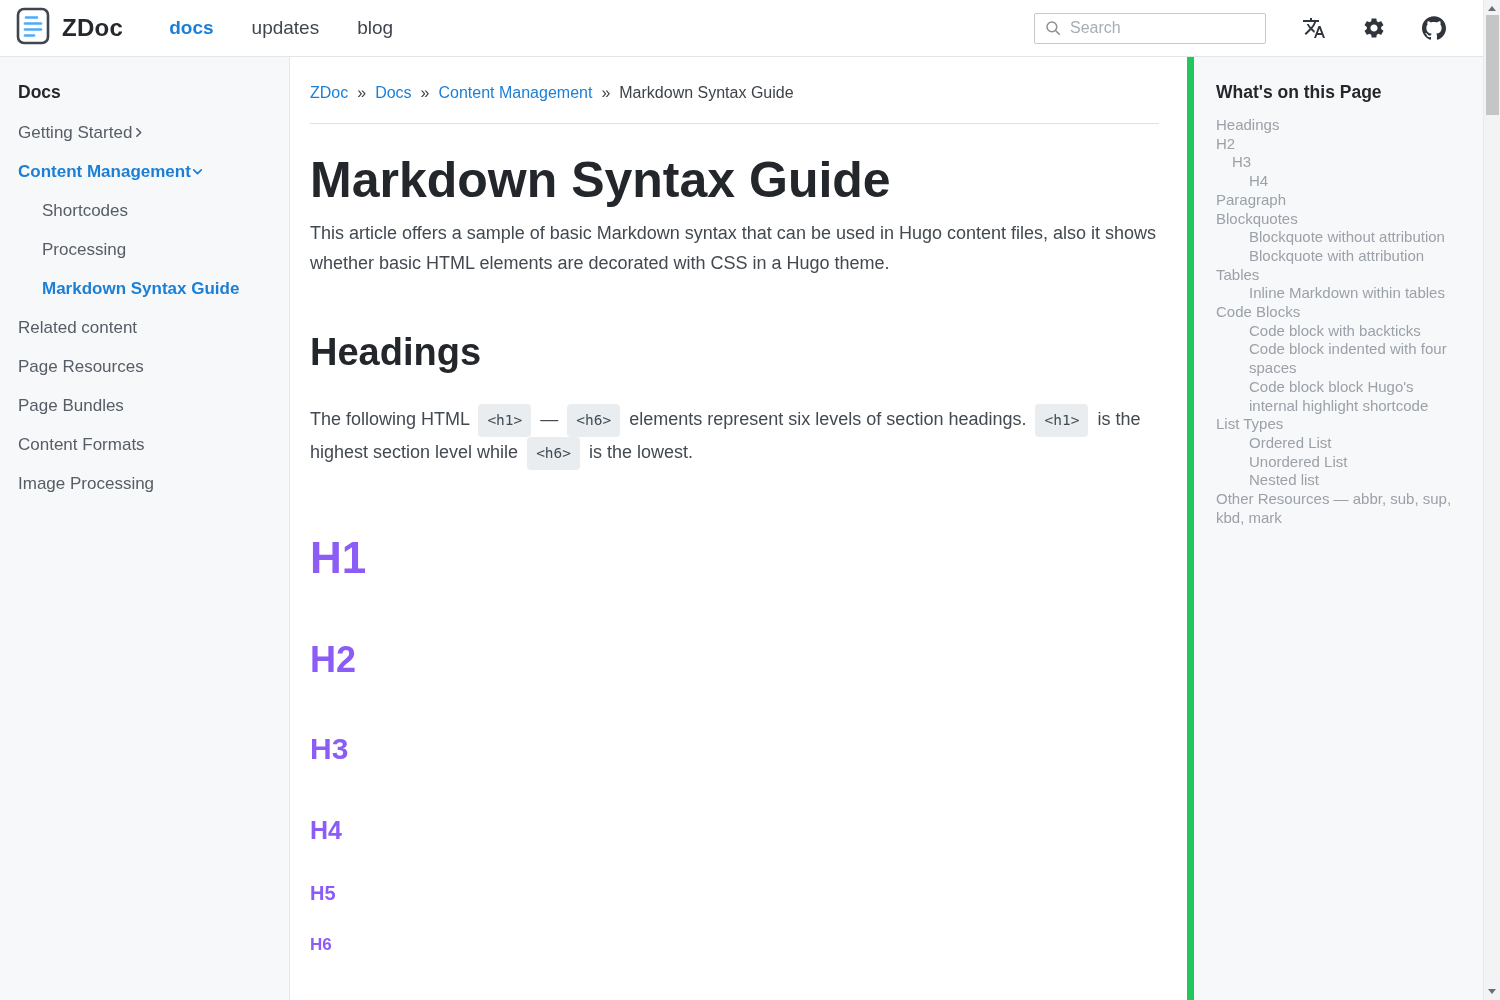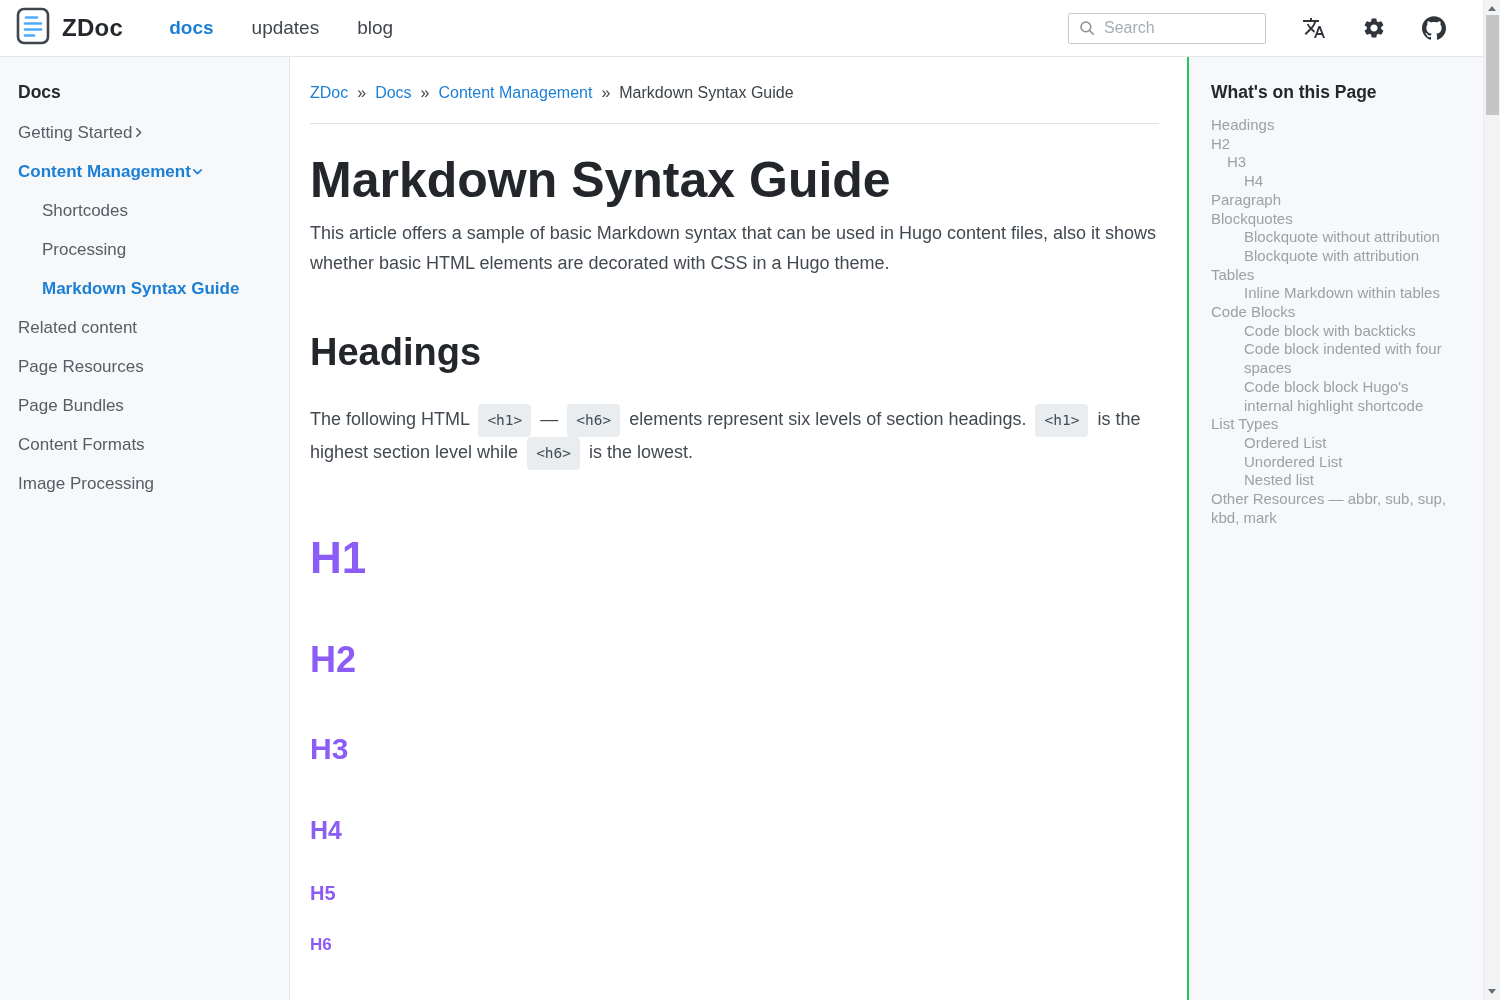--- a/index.html
+++ b/index.html
@@ -10,21 +10,21 @@
 
   
   .navbar { height:57px; background:#fff; border-bottom:1px solid #e3e5e7;
     display:flex; align-items:center; padding:0 37px 0 16px; flex:0 0 auto; }
   .brand { display:flex; align-items:center; cursor:pointer; }
   .brand-name { font-size:24px; font-weight:800; color:#25282d; margin-left:12px; letter-spacing:.3px; }
   .nav-links { display:flex; align-items:center; margin-left:46px; gap:38px; }
   .nav-link { font-size:19px; color:#40464d; text-decoration:none; cursor:pointer; }
   .nav-link.active { color:#1c7fd6; font-weight:800; }
   .nav-right { margin-left:auto; display:flex; align-items:center; }
-  .search-box { width:198px; height:31px; border:1px solid #c7cacc; border-radius:2px;
+  .search-box { width:232px; height:31px; border:1px solid #c7cacc; border-radius:2px;
     background:#fff; display:flex; align-items:center; padding:0 9px;margin-left:9px; }
   .search-box input { border:none; outline:none; background:transparent; font-size:16px;
     color:#333; width:100%; margin-left:8px; font-family:inherit; }
   .search-box input::placeholder { color:#a7adb3; }
   .nav-icon { margin-left:36px; width:24px; height:24px; cursor:pointer; color:#2f353b; }
   .nav-icon svg { width:24px; height:24px; fill:currentColor; }
   .search-box svg { width:18px; height:18px; stroke:#8a9096; fill:none; flex:0 0 auto; }
 
   
   .layout { display:flex; height:943px; }
@@ -58,21 +58,21 @@
     font-size:14.5px; color:#3e4c55; }
   .hs { font-weight:800; color:#8b5cf6; }
   .hs1 { font-size:44px; line-height:48px; margin-top:64px; }
   .hs2 { font-size:36px; line-height:40px; margin-top:58px; }
   .hs3 { font-size:30px; line-height:34px; margin-top:52px; }
   .hs4 { font-size:25px; line-height:28px; margin-top:50px; }
   .hs5 { font-size:20px; line-height:23px; margin-top:38px; }
   .hs6 { font-size:17px; line-height:20px; margin-top:30px; }
 
   
-  .toc { width:296px; flex:0 0 auto; background:#f7f8f9; border-left:2px solid #22c55e;
+  .toc { width:296px; flex:0 0 auto; background:#f7f8f9; border-left:7px solid #22c55e;
     padding:25px 24px 0 22px; }
   .toc-title { font-size:17.5px; font-weight:800; color:#24272c; }
   .toc-list { list-style:none; margin-top:13px; }
   .toc-list li { font-size:15px; line-height:18.7px; color:#9ba1a8; cursor:pointer; }
   .toc-list li.lvl1 { padding-left:16px; }
   .toc-list li.lvl2 { padding-left:33px; }
 
   
   .sb { width:17px; height:1000px; background:#f2f3f4; border-left:1px solid #eaeaea;
     display:flex; flex-direction:column; align-items:center; flex:0 0 auto; }

